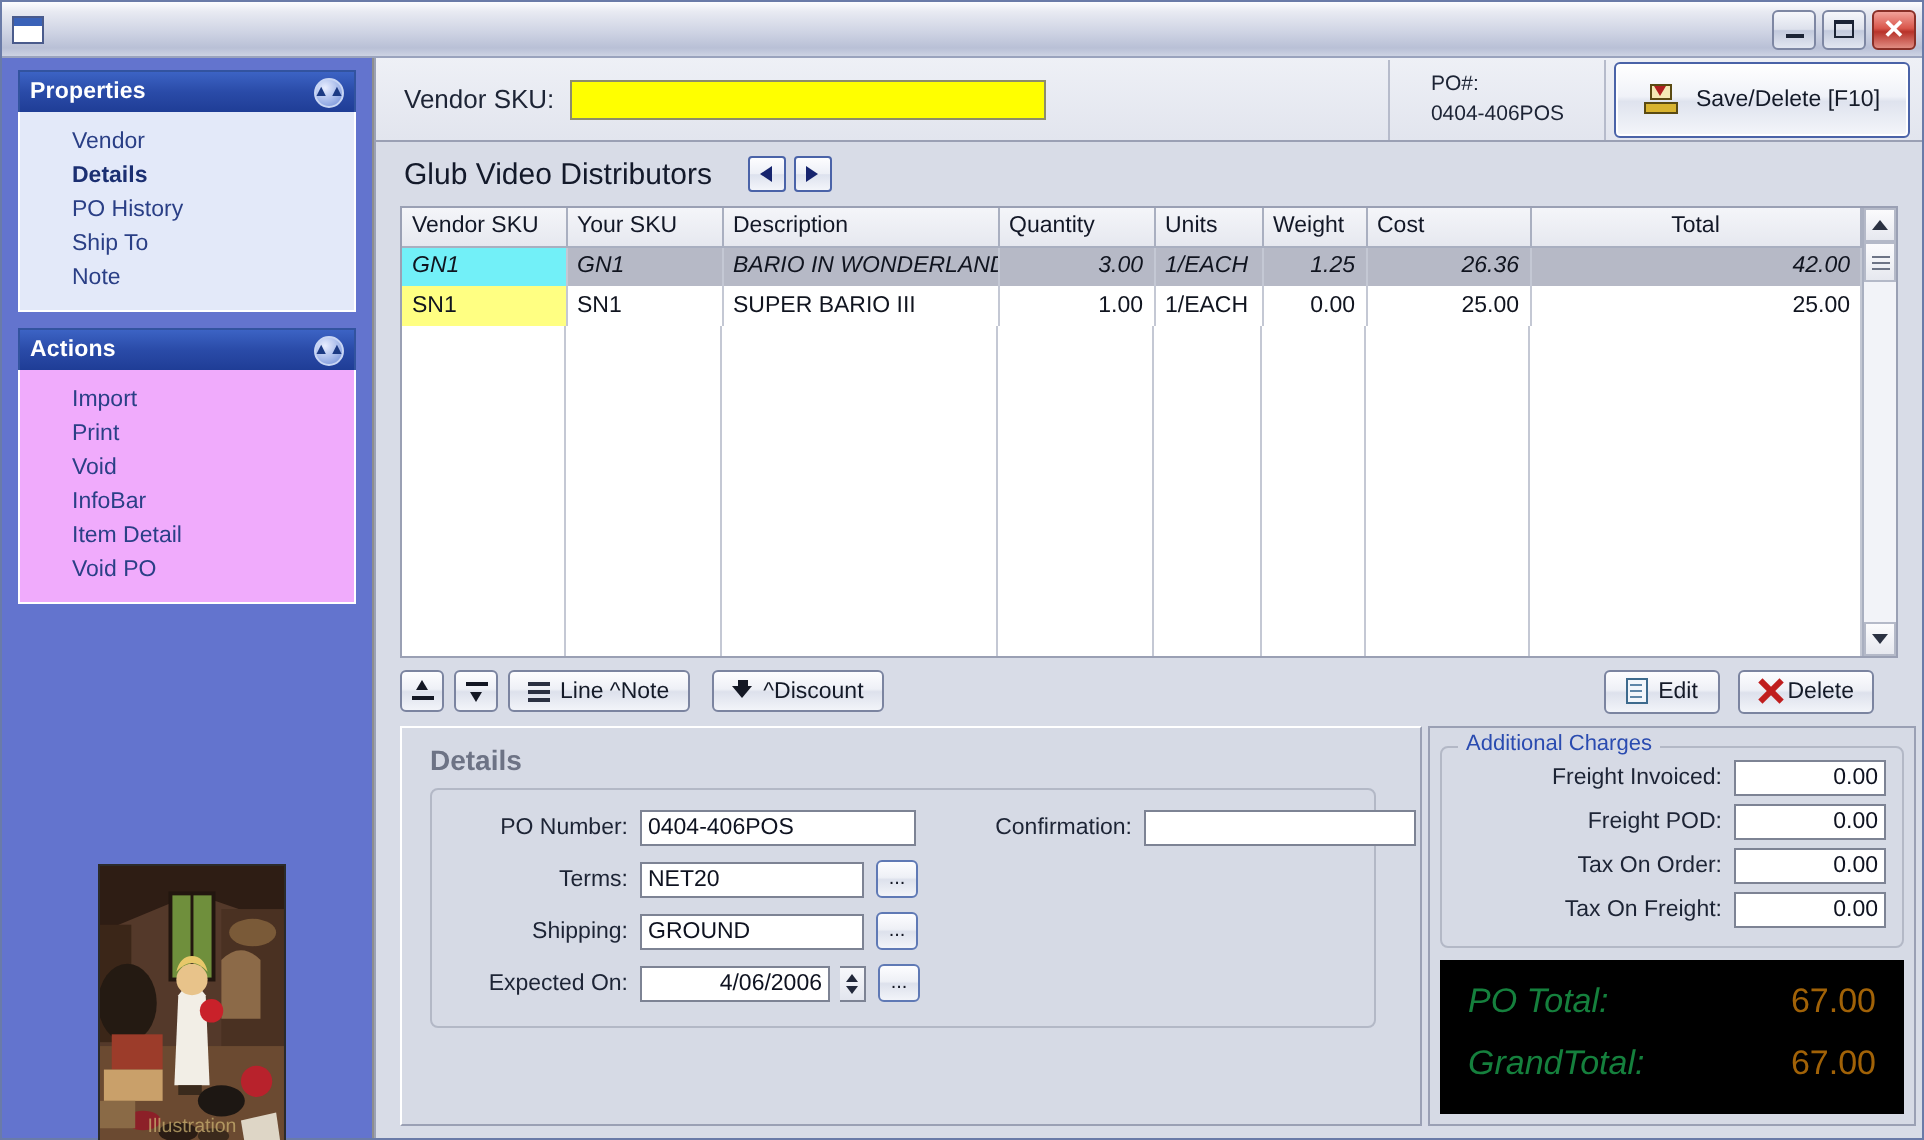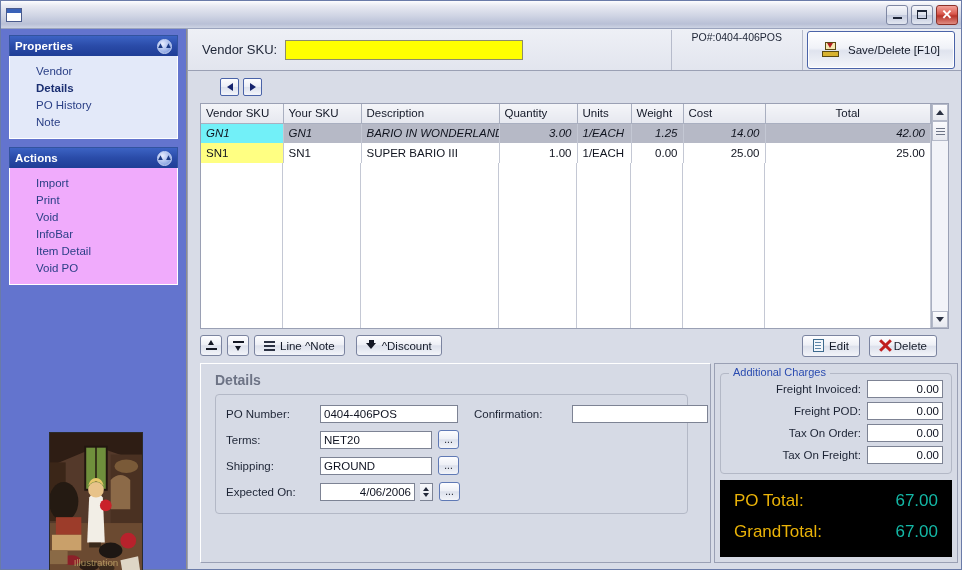--- a/index.html
+++ b/index.html
@@ -153,21 +153,21 @@
     gap: 5px; padding: 0 9px;
     cursor: pointer; white-space: nowrap;
   }
   .addlookup { margin-left: 16px; }
   .po-box {
     margin-left: auto;
     height: 40px;
     border-left: 1px solid #b6bbcb;
     border-right: 1px solid #b6bbcb;
     padding: 0 20px;
-    display: flex; flex-direction: row; justify-content: center;
+    display: flex; flex-direction: column; justify-content: center;
     font-size: 10.5px; color: #1d2435; line-height: 1.35;
     text-align: left;
   }
   .save-btn {
     height: 38px; width: 148px;
     margin-left: 4px; margin-right: 3px;
     border: 1px solid #4a63a8;
     border-radius: 3px;
     background: linear-gradient(to bottom, #ffffff 0%, #f0f2f8 45%, #dfe3ee 52%, #f4f6fa 100%);
     box-shadow: inset 0 0 0 1px #ffffff;
@@ -322,21 +322,21 @@
     border: 1px solid #b3b8c6;
     border-radius: 4px;
     margin-right: 22px;
     padding: 10px 10px 12px 10px;
     display: flex;
   }
   .form-left, .form-right { display: flex; flex-direction: column; gap: 7px; }
   .form-left { width: 290px; }
   .form-right { flex: 1; padding-left: 14px; }
   .frow { display: flex; align-items: center; gap: 6px; }
-  .flabel { font-size: 11.5px; color: #1d2435; text-align: left; white-space: nowrap; }
+  .flabel { font-size: 11.5px; color: #1d2435; text-align: right; white-space: nowrap; }
   .fl-w { width: 88px; }
   .fl-conf { width: 92px; }
   .finput {
     height: 18px;
     border: 1px solid #7d8394;
     background: #ffffff;
     font-family: "Liberation Sans", sans-serif;
     font-size: 11.5px; color: #0e1220;
     padding: 0 3px; outline: none;
   }
@@ -393,22 +393,22 @@
     text-align: right; padding: 0 3px; outline: none;
   }
   .black-totals {
     flex: 1; margin-top: 6px;
     background: #000000;
     display: flex; flex-direction: column;
     justify-content: space-around;
     padding: 6px 14px 10px 14px;
   }
   .trow { display: flex; align-items: center; justify-content: space-between; }
-  .tlabel { color: #eab308; font-size: 17px; }
-  .tvalue { color: #14b8a6; font-size: 17px; }
+  .tlabel { color: #15803d; font-size: 17px; font-style: italic; }
+  .tvalue { color: #a16207; font-size: 17px; }
 </style>
 </head>
 <body>
 
 <div class="window">
 
   <div class="titlebar">
     <div class="win-icon"></div>
     <div class="title-text"></div>
     <div class="win-buttons">
@@ -430,20 +430,21 @@
 
       <div class="panel">
         <div class="panel-header">
           <span class="ptitle">Properties</span>
           <span class="chev">▲▲</span>
         </div>
         <div class="panel-body props">
           <div class="nav-item">Vendor</div>
           <div class="nav-item active">Details</div>
           <div class="nav-item">PO History</div>
+          <div class="nav-item">Ship To</div>
           <div class="nav-item">Note</div>
         </div>
       </div>
 
       <div class="panel">
         <div class="panel-header">
           <span class="ptitle">Actions</span>
           <span class="chev">▲▲</span>
         </div>
         <div class="panel-body">
@@ -501,20 +502,21 @@
           <span class="save-icon">
             <span class="tray"></span>
               <span class="sheet"></span>
               <span class="arrow"></span>
           </span>
           <span>Save/Delete [F10]</span>
         </div>
       </div>
 
       <div class="vendor-row">
+        <span class="vendor-name">Glub Video Distributors</span>
         <span class="navarrows">
           <span class="arrow-btn">
               <i class="tri-l"></i>
             </span>
           <span class="arrow-btn">
               <i class="tri-r"></i>
             </span>
         </span>
       </div>
 
@@ -545,21 +547,21 @@
                 </tr>
               </thead>
               <tbody>
                 <tr class="sel">
                   <td class="sku-cyan">GN1</td>
                   <td>GN1</td>
                   <td>BARIO IN WONDERLAND</td>
                   <td class="num">3.00</td>
                   <td>1/EACH</td>
                   <td class="num">1.25</td>
-                  <td class="num">14.00</td>
+                  <td class="num">26.36</td>
                   <td class="num">42.00</td>
                 </tr>
                 <tr>
                   <td class="sku-yellow">SN1</td>
                   <td>SN1</td>
                   <td>SUPER BARIO III</td>
                   <td class="num">1.00</td>
                   <td>1/EACH</td>
                   <td class="num">0.00</td>
                   <td class="num">25.00</td>

